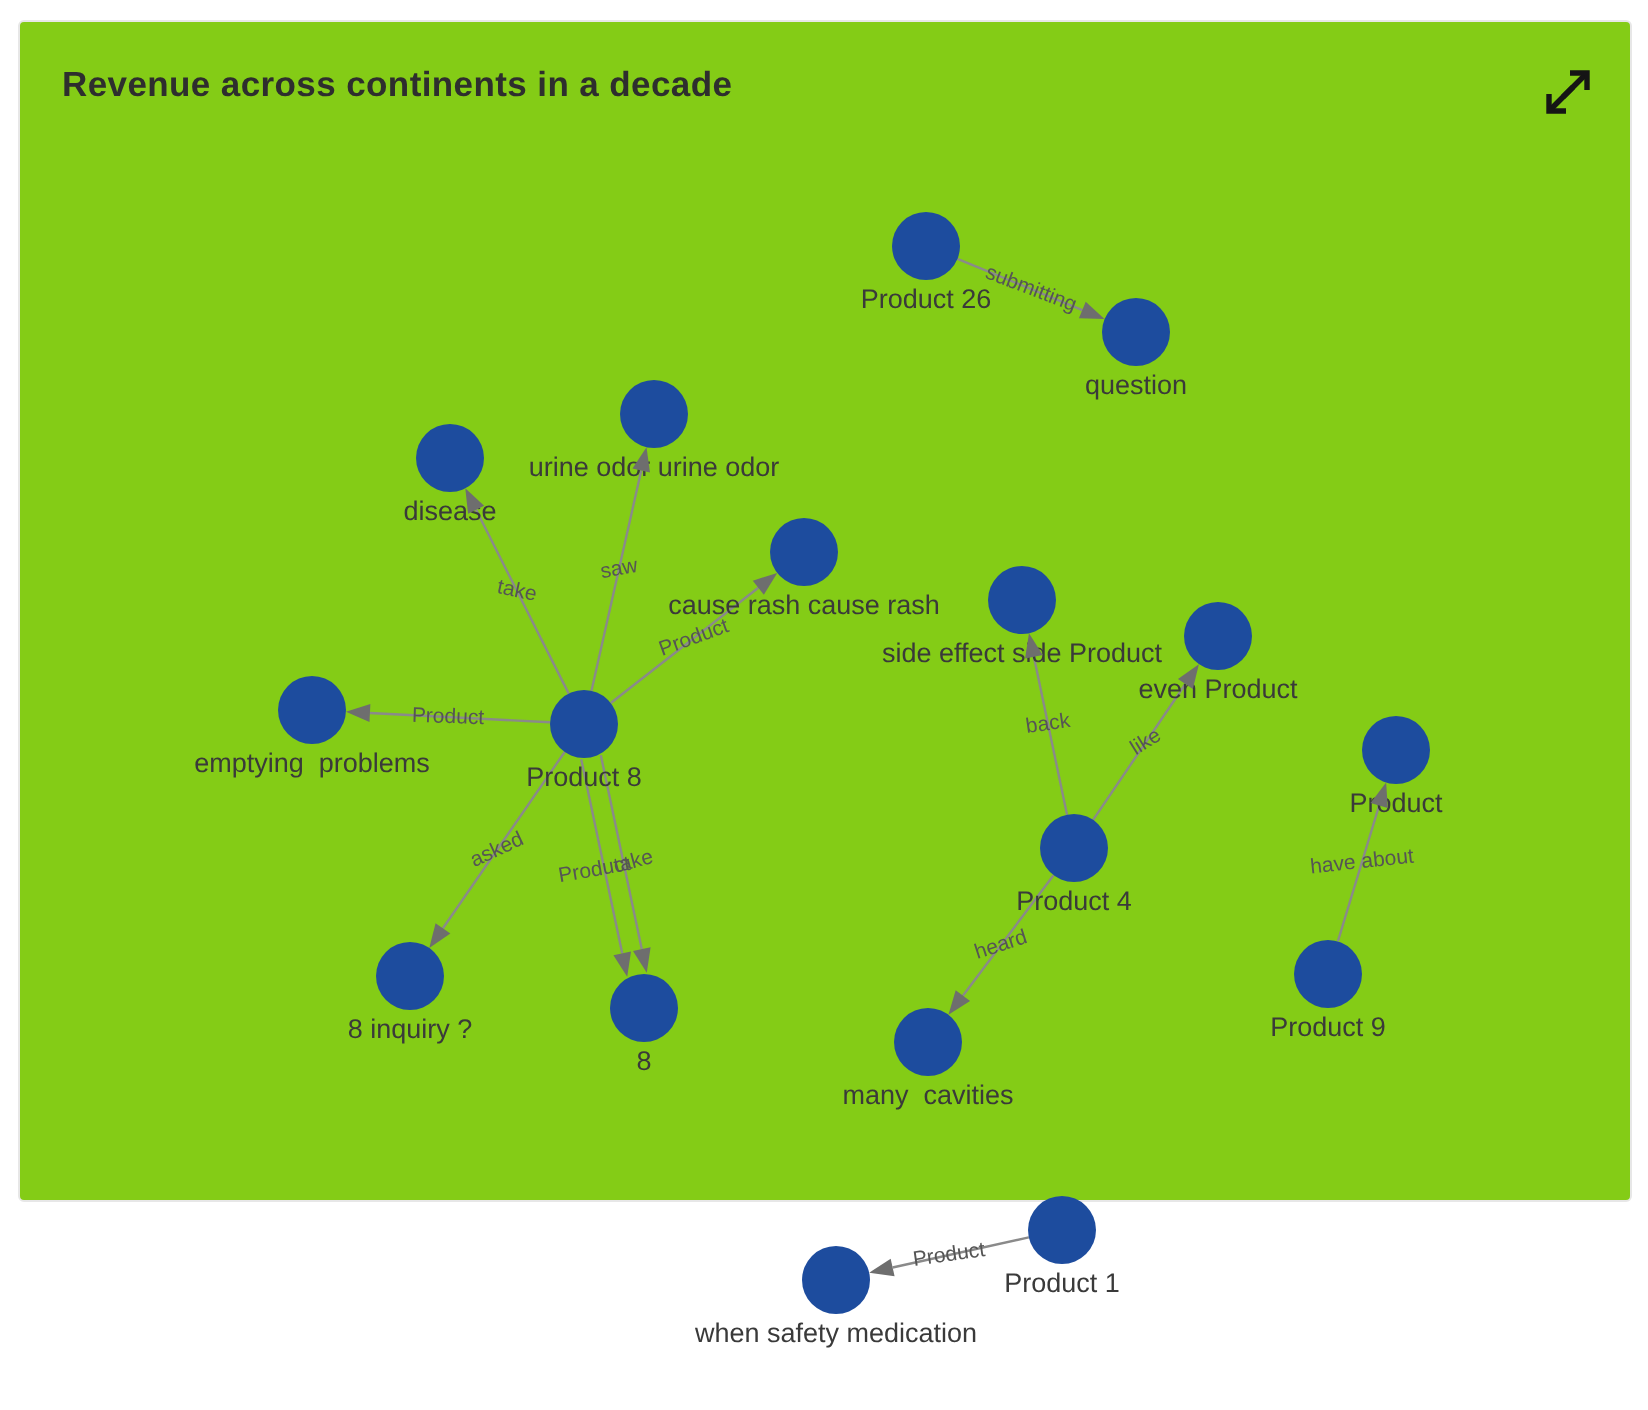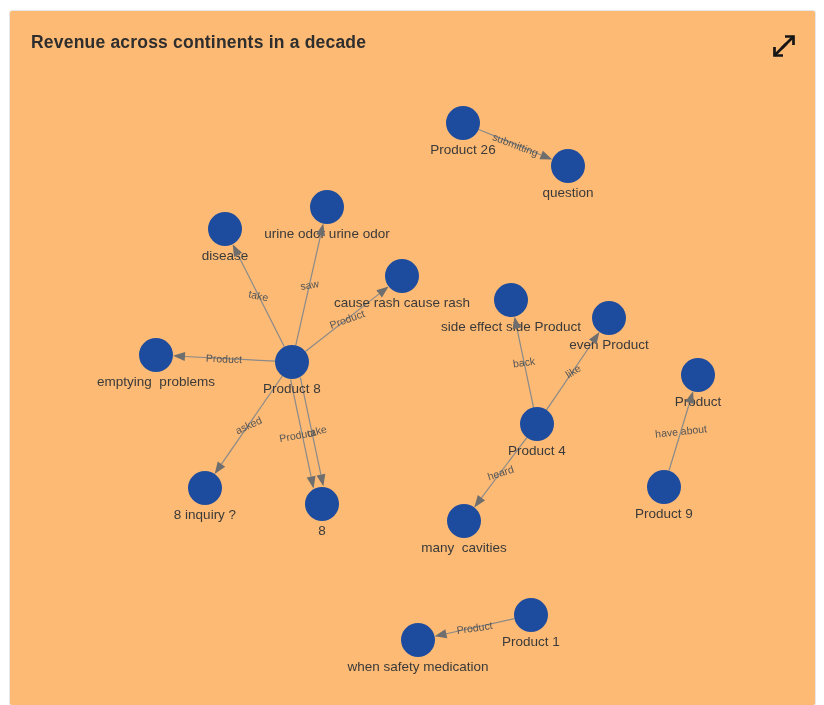--- a/index.html
+++ b/index.html
@@ -1,22 +1,22 @@
 <!DOCTYPE html>
 <html><head>
 <meta charset="utf-8">
 <style>
   html,body{margin:0;padding:0}
   body{
     width:824px;height:705px;position:relative;overflow:hidden;
     background:#ffffff;font-family:"Liberation Sans",sans-serif;
   }
   .card{
-    position:absolute;left:9px;top:10px;width:807px;height:696px;
-    box-sizing:border-box;background:#fdba74;border:1px solid #e7e7e7;border-radius:3px;
+    position:absolute;left:9px;top:10px;width:807px;height:591px;
+    box-sizing:border-box;background:#84cc16;border:1px solid #e7e7e7;border-radius:3px;
   }
   .card-title{
     position:absolute;left:21px;top:21px;
     font-size:17.5px;font-weight:600;color:#2e2e2e;letter-spacing:.2px;
     white-space:pre;
   }
   .expand-btn{
     position:absolute;top:19px;right:15px;width:32px;height:32px;
     background:none;border:none;padding:2px;cursor:pointer;
   }

